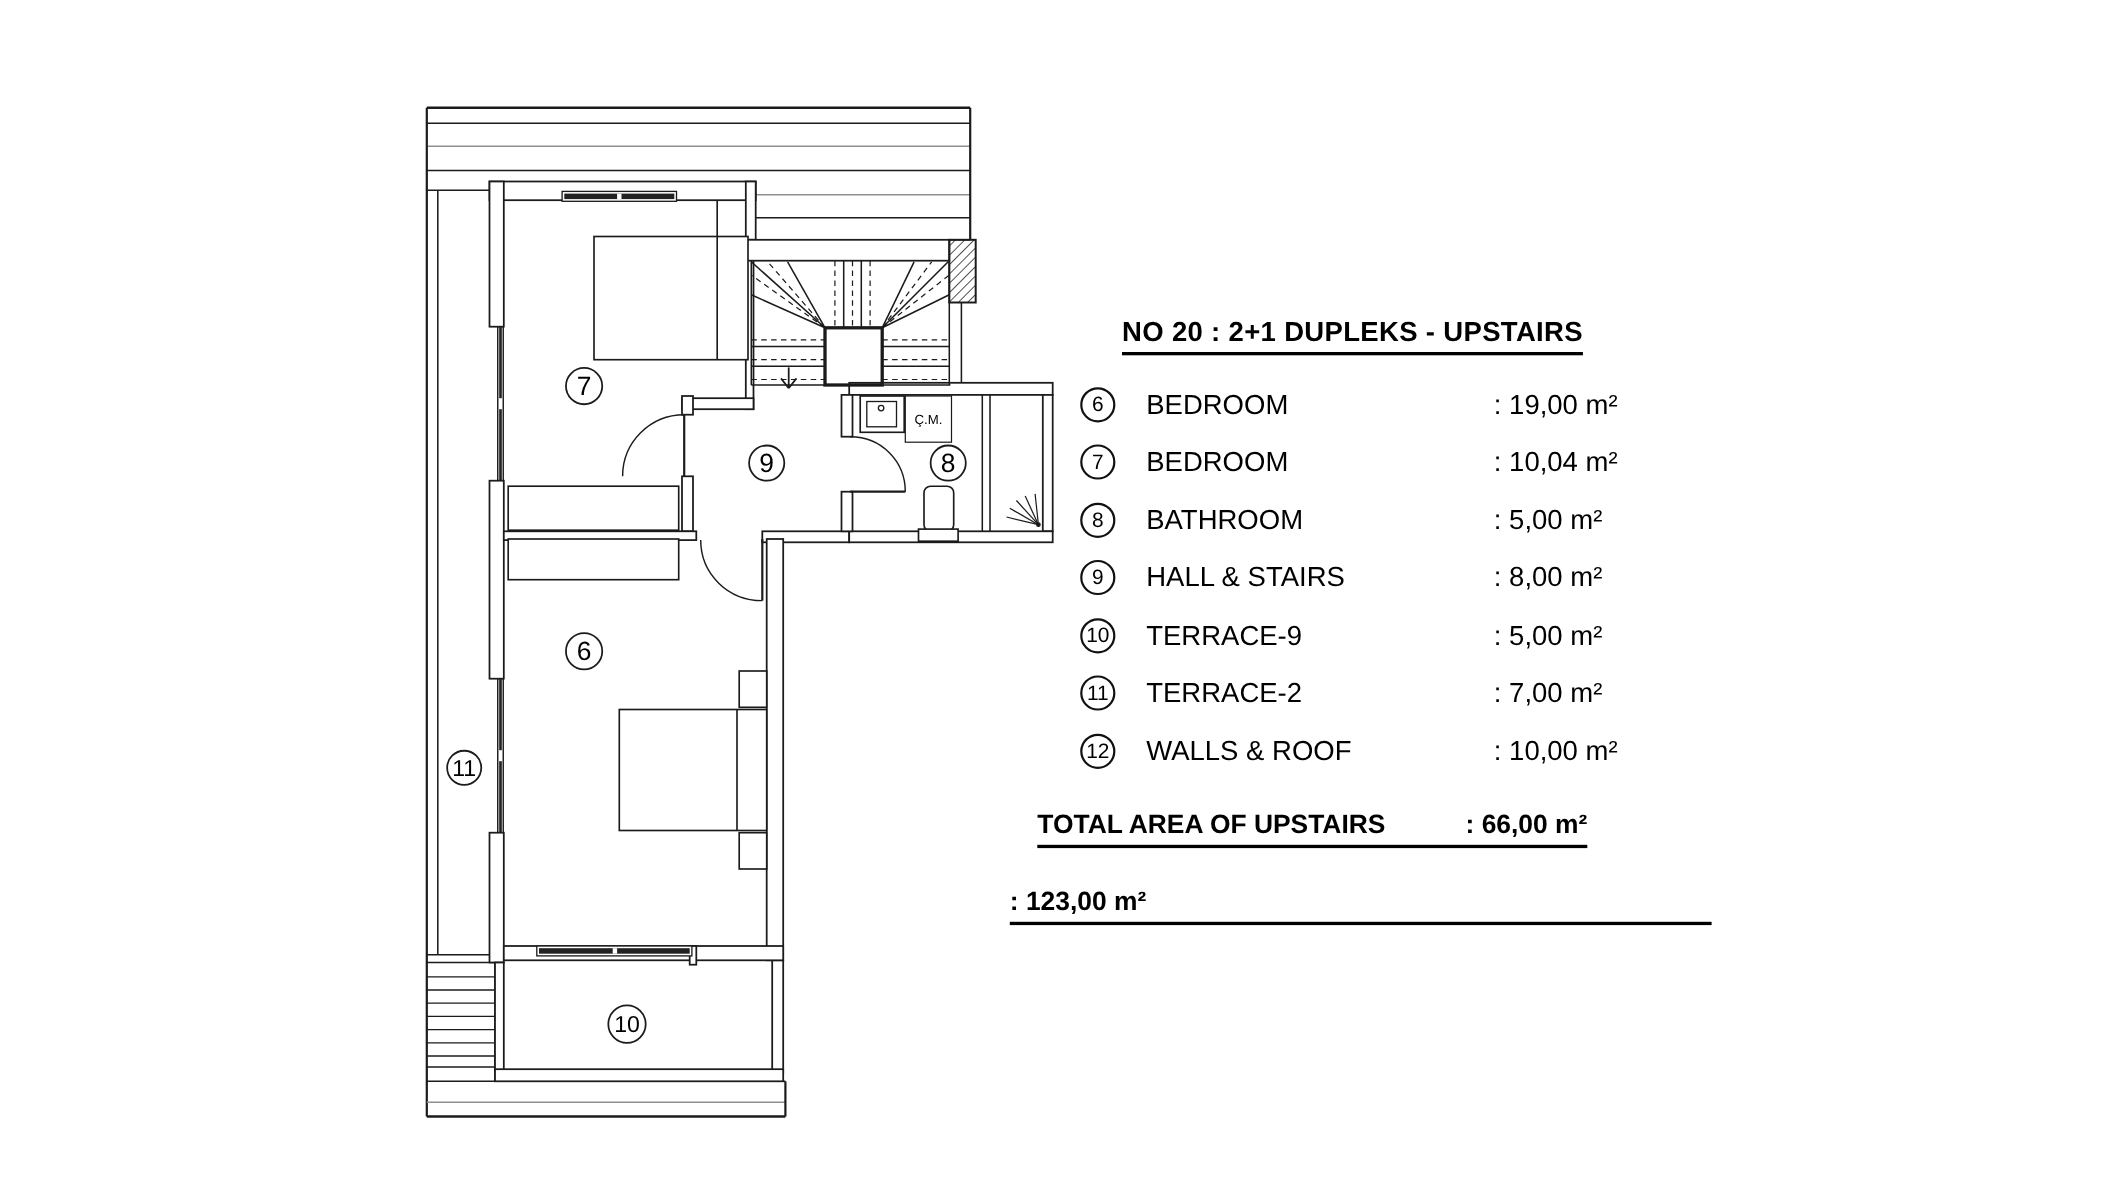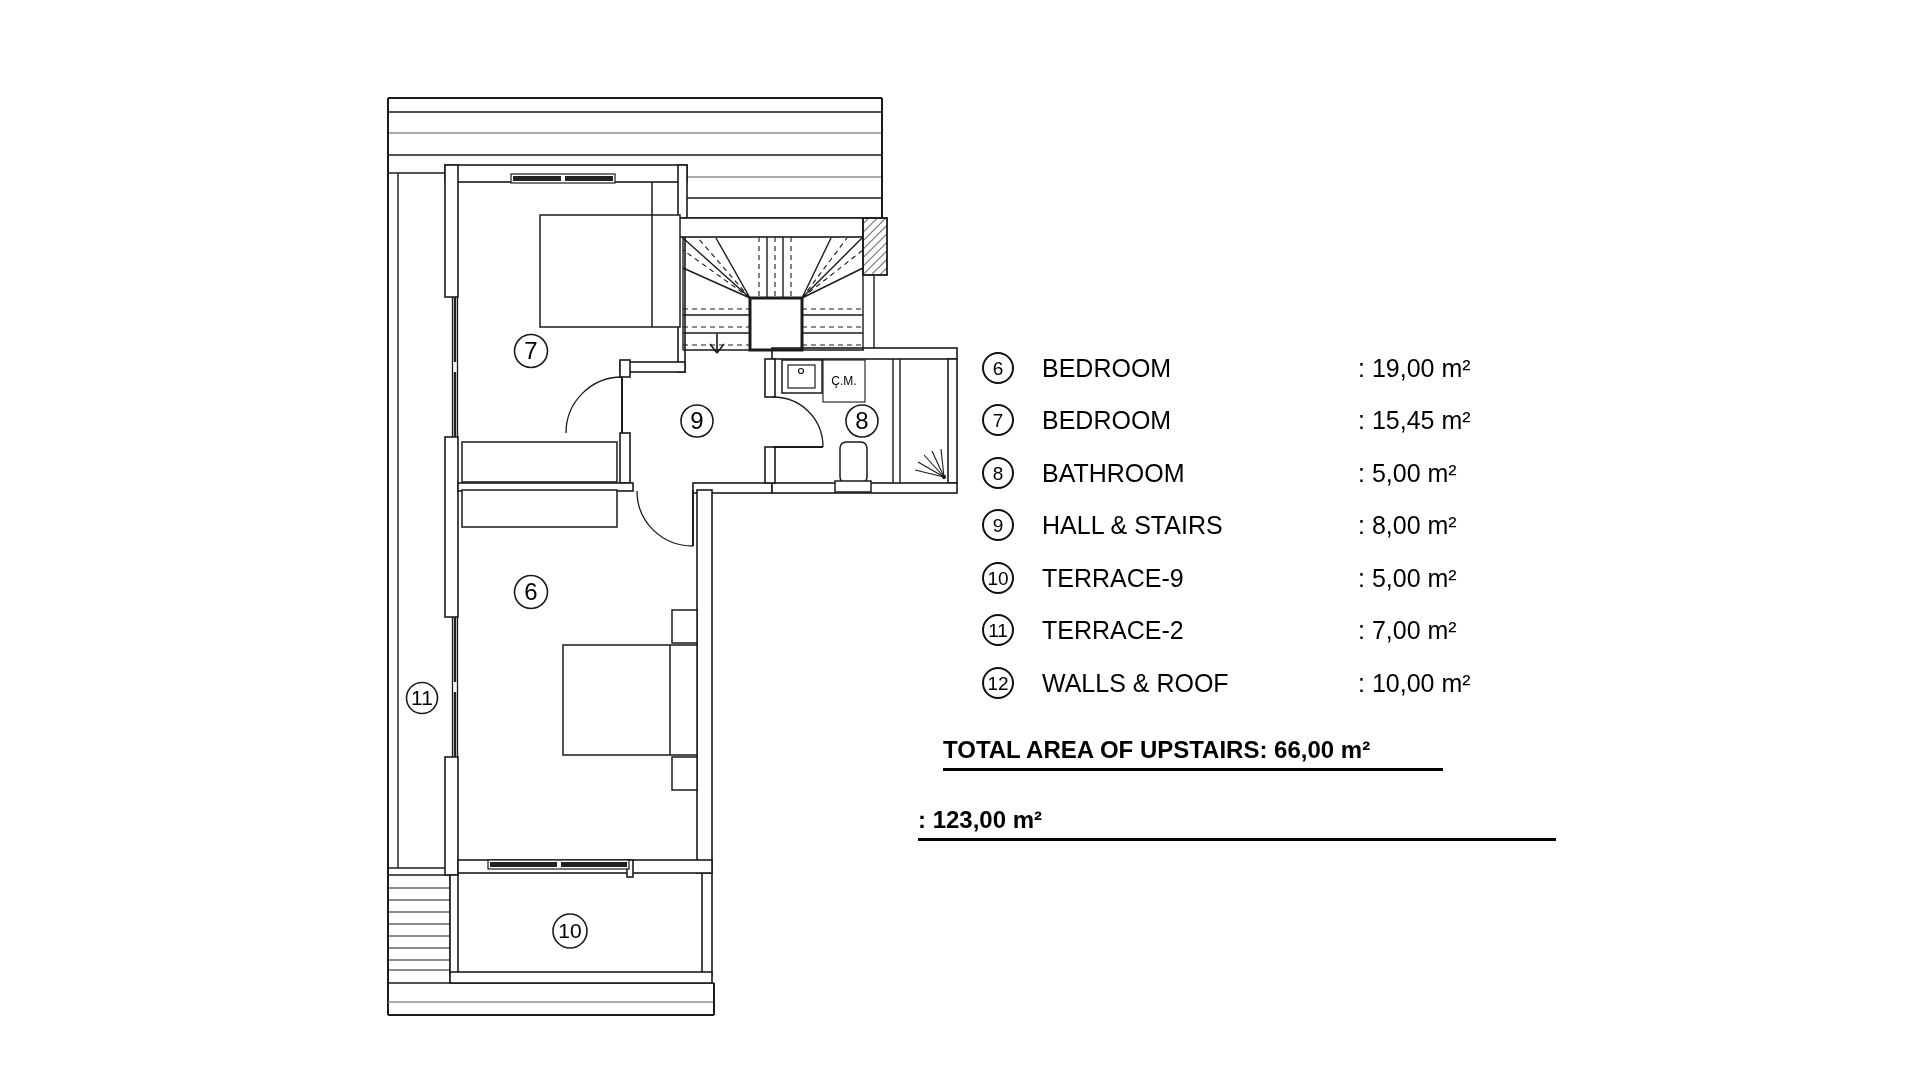--- a/index.html
+++ b/index.html
@@ -9,21 +9,21 @@
 
   
   .legend-title{position:absolute;left:1020px;top:288px;font-size:25px;font-weight:bold;
                 white-space:nowrap;border-bottom:3px solid #000;padding-bottom:3px;letter-spacing:.3px;}
   .legend-row{position:absolute;left:982px;width:560px;height:32px;display:flex;align-items:center;}
   .legend-circle{display:inline-flex;align-items:center;justify-content:center;
                  width:28px;height:28px;border:2px solid #111;border-radius:50%;
                  font-size:19px;line-height:1;flex:0 0 auto;}
   .legend-label{position:absolute;left:40px;font-size:25px;white-space:nowrap;margin-left:20px;}
   .legend-value{position:absolute;left:376px;font-size:25px;white-space:nowrap;}
-  .total-row{position:absolute;display:flex;
+  .total-row{position:absolute;display:flex;justify-content:space-between;
              font-size:24px;font-weight:bold;border-bottom:3px solid #000;
              padding-bottom:4px;white-space:nowrap;}
   #total-1{left:943px;top:736px;width:500px;}
   #total-2{left:918px;top:806px;width:638px;}
 </style>
 </head>
 <body>
 
 <div id="stage">
 
@@ -236,30 +236,31 @@
       </g>
       <text x="531" y="359" font-size="24">7</text>
       <text x="697" y="429" font-size="24">9</text>
       <text x="862" y="429" font-size="24">8</text>
       <text x="531" y="600" font-size="24">6</text>
       <text x="422" y="705" font-size="21">11</text>
       <text x="570" y="938" font-size="21">10</text>
     </g>
   </svg>
 
+  <div class="legend-title">NO 20 : 2+1 DUPLEKS - UPSTAIRS</div>
 
   <div class="legend-row" style="top:352px">
     <span class="legend-circle">6</span>
     <span class="legend-label">BEDROOM</span>
     <span class="legend-value">: 19,00 m²</span>
   </div>
   <div class="legend-row" style="top:404px">
     <span class="legend-circle">7</span>
     <span class="legend-label">BEDROOM</span>
-    <span class="legend-value">: 15,45 m²</span>
+    <span class="legend-value">: 10,04 m²</span>
   </div>
   <div class="legend-row" style="top:457px">
     <span class="legend-circle">8</span>
     <span class="legend-label">BATHROOM</span>
     <span class="legend-value">: 5,00 m²</span>
   </div>
   <div class="legend-row" style="top:509px">
     <span class="legend-circle">9</span>
     <span class="legend-label">HALL &amp; STAIRS</span>
     <span class="legend-value">: 8,00 m²</span>

